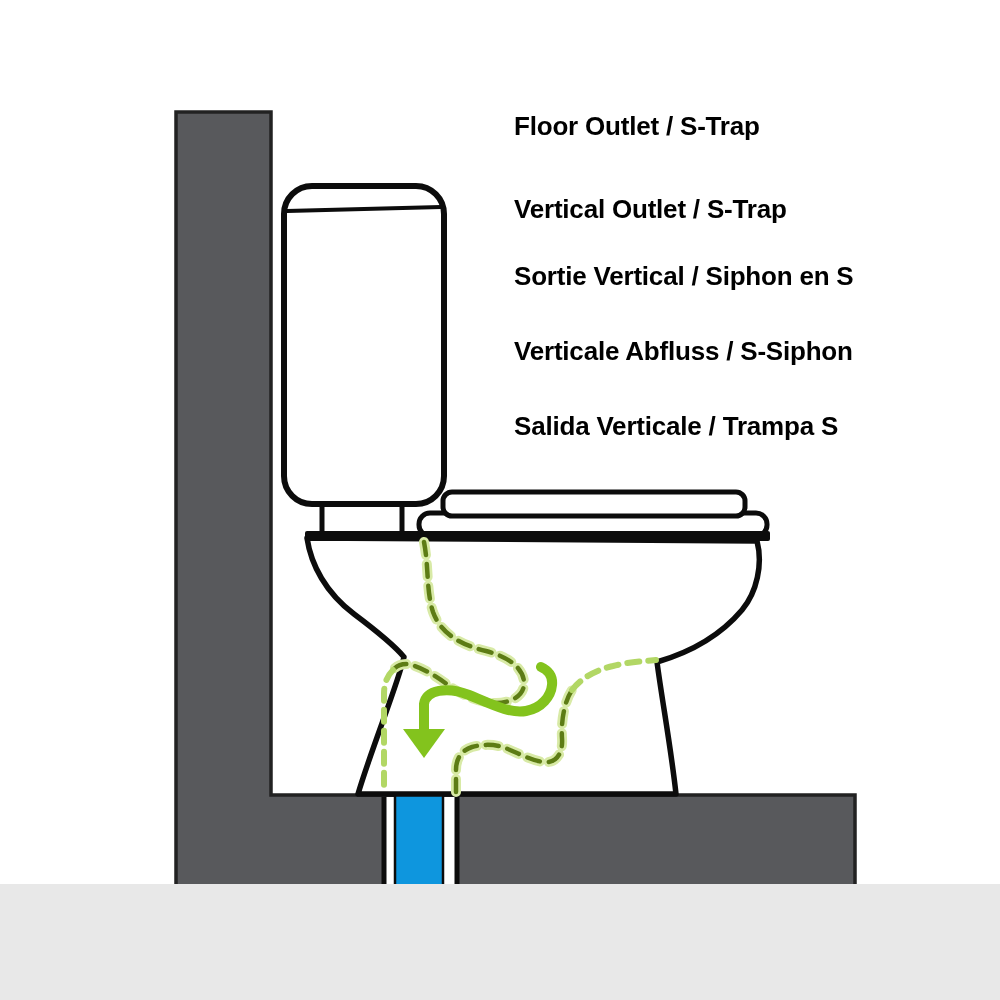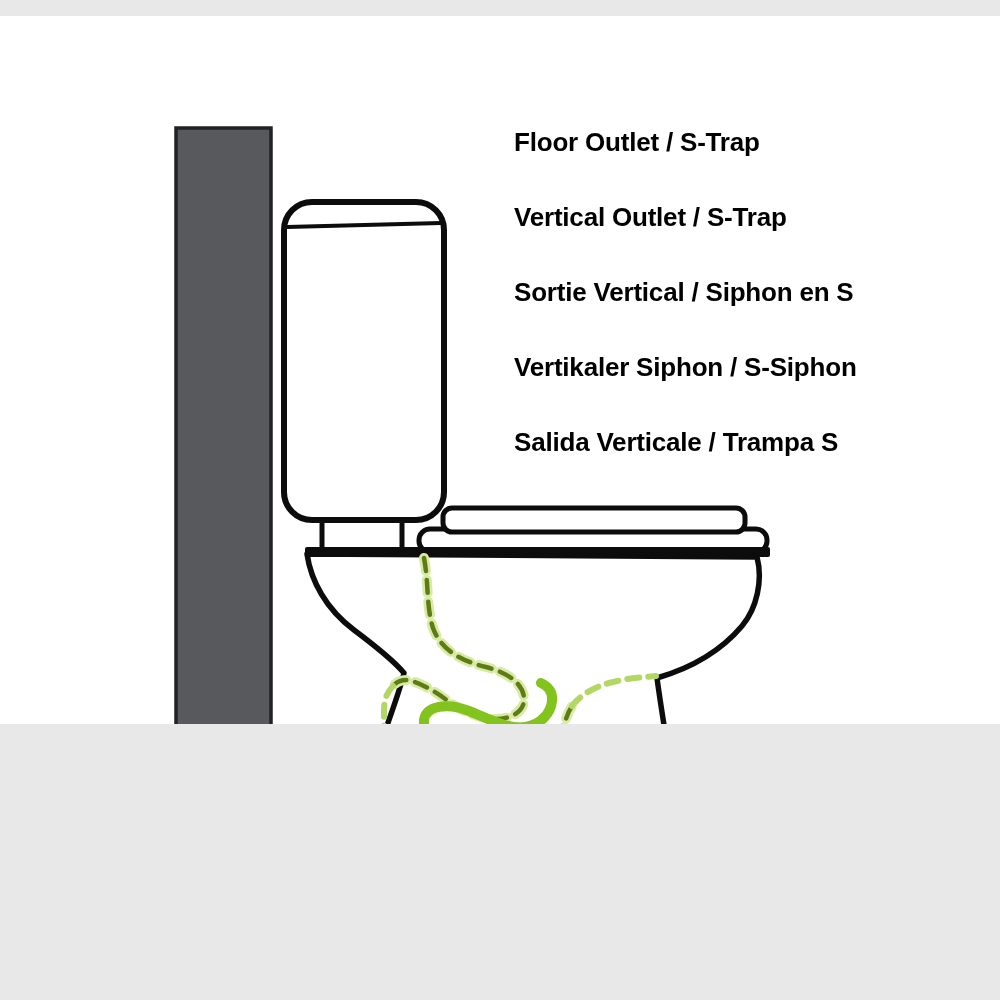--- a/index.html
+++ b/index.html
@@ -3,30 +3,30 @@
 <meta charset="utf-8">
 <style>
   :root{
     --bg:#ffffff; --ink:#0c0c0c; --wall:#58595c; --wall-edge:#222222;
     --pipe:#0e96de; --flow:#83c31d; --dash-dark:#5d7c15; --dash-light:#b2d765;
     --dash-halo:#d8eaa6; --text:#000000;
   }
   html,body{margin:0;padding:0;}
   body{background:#e8e8e8;font-family:"Liberation Sans",sans-serif;}
   .stage{
-    position:relative;width:1000px;height:708px;background:var(--bg);
-    overflow:hidden;margin:16px auto;
+    position:relative;width:1000px;height:884px;background:var(--bg);
+    overflow:hidden;margin:0 auto;
   }
   .stage svg{position:absolute;left:0;top:0;width:1000px;height:1000px;}
   .label{
     position:absolute;left:514px;color:var(--text);
     font-family:"Liberation Sans",sans-serif;font-weight:700;font-size:26px;
     letter-spacing:-0.2px;white-space:nowrap;line-height:1;
   }
-  .l0{top:113px}.l1{top:188px}.l2{top:263px}.l3{top:338px}.l4{top:413px}
+  .l0{top:113px}.l1{top:196px}.l2{top:263px}.l3{top:338px}.l4{top:413px}
 
   .wallfloor{fill:var(--wall);stroke:var(--wall-edge);stroke-width:3.5;}
   .china{fill:#ffffff;stroke:var(--ink);stroke-linejoin:round;}
   .sw5{stroke-width:5;} .sw55{stroke-width:5.5;} .sw6{stroke-width:6;}
   .rimbar{fill:var(--ink);stroke:none;}
   .pipe-sleeve{fill:#ffffff;stroke:var(--ink);stroke-width:5;stroke-linejoin:miter;}
   .pipe-water{fill:var(--pipe);stroke:var(--ink);stroke-width:2.5;}
   .dash-halo{fill:none;stroke:var(--dash-halo);stroke-width:10;stroke-dasharray:13 9;stroke-linecap:round;}
   .dash-dark{fill:none;stroke:var(--dash-dark);stroke-width:4.5;stroke-dasharray:13 9;stroke-linecap:round;}
   .dash-light{fill:none;stroke:var(--dash-light);stroke-width:6;stroke-dasharray:12 9;stroke-linecap:round;}
@@ -102,15 +102,15 @@
              C 493,705 511,714 526,711
              C 542,708 551,696 552,685
              C 553,676 548,670 541,667"></path>
 
     <polygon class="flow-head" points="403,729 445,729 424,758"></polygon>
   </svg>
 
   <div class="label l0">Floor Outlet / S-Trap</div>
   <div class="label l1">Vertical Outlet / S-Trap</div>
   <div class="label l2">Sortie Vertical / Siphon en S</div>
-  <div class="label l3">Vertikaler Siphon / S-Siphon</div>
+  <div class="label l3">Verticale Abfluss / S-Siphon</div>
   <div class="label l4">Salida Verticale / Trampa S</div>
 </div>
 
 </body></html>

